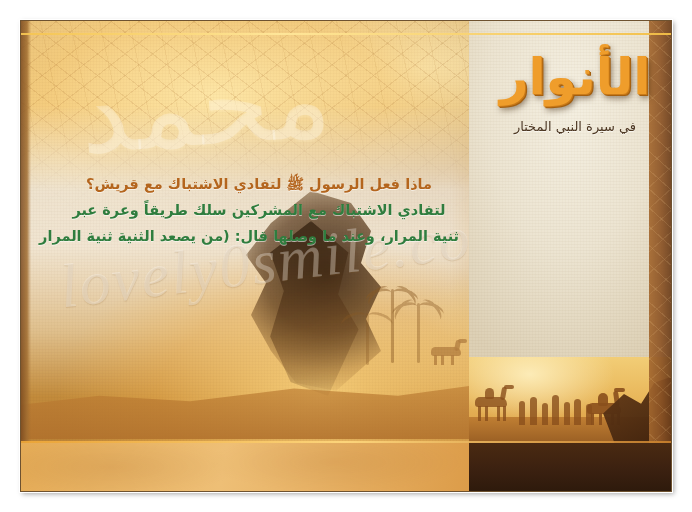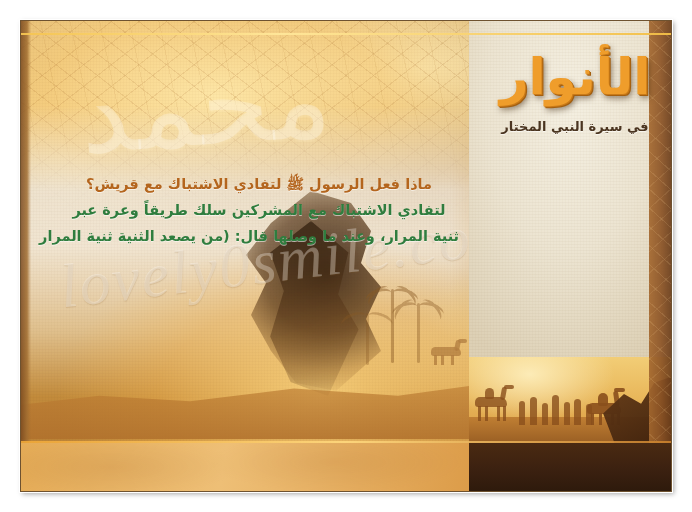--- a/index.html
+++ b/index.html
@@ -144,21 +144,21 @@
      direction:rtl;font-size:110px;color:rgba(255,255,255,.26);
      font-family:"DejaVu Sans","Liberation Sans",sans-serif;
      line-height:135px;text-align:center;transform:rotate(-4deg);
      text-shadow:0 2px 2px rgba(255,240,200,.25);pointer-events:none;user-select:none;}
 
   
   #title-block{position:absolute;right:12px;top:28px;width:168px;text-align:center;direction:rtl;}
   #main-title{font-size:50px;font-weight:bold;color:#ef9d2b;line-height:1.15;
      letter-spacing:-1px;
      text-shadow:1px 1px 0 #c97a18, 2px 2px 0 #a35f10, 3px 4px 6px rgba(60,35,10,.55);}
-  #sub-title{margin-top:12px;font-size:13px;font-weight:bold;color:#4b3520;
+  #sub-title{margin-top:12px;font-size:13px;font-weight:normal;color:#4b3520;
      letter-spacing:.5px;text-shadow:0 1px 0 rgba(255,255,255,.6);}
 
   
   #brand{position:absolute;left:16px;bottom:56px;direction:rtl;text-align:left;}
   #brand-ar{font-size:16px;font-weight:bold;color:#ffffff;
      text-shadow:1px 1px 2px rgba(120,70,20,.75);direction:rtl;}
   #brand-url{margin-top:2px;font-family:"Liberation Serif","DejaVu Serif",serif;
      font-style:italic;font-weight:bold;font-size:21px;color:#ffffff;direction:ltr;
      letter-spacing:.4px;text-shadow:1px 1px 2px rgba(120,70,20,.8);}
 

